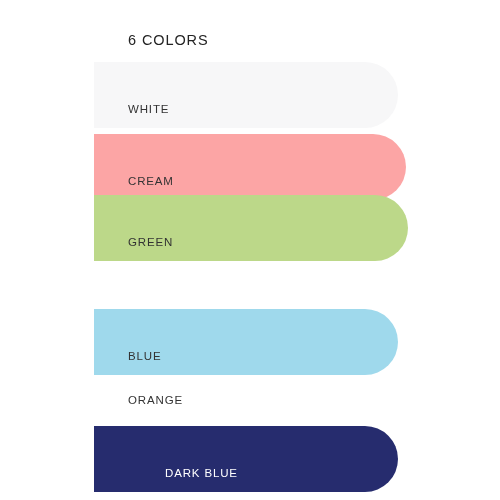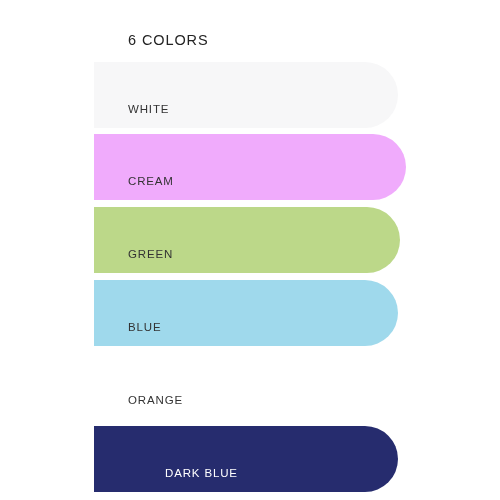--- a/index.html
+++ b/index.html
@@ -52,47 +52,47 @@
     bottom: 12px;
     font-size: 11.5px;
     letter-spacing: 0.85px;
     line-height: 14px;
     white-space: nowrap;
     font-weight: 400;
   }
   
   .row-0 { top: 0px;   width: 304px; }
   .row-1 { top: 72px;  width: 312px; }
-  .row-2 { top: 145px; width: 306px; }
+  .row-2 { top: 133px; width: 306px; padding-left: 8px; }
   .row-3 { top: 218px; width: 304px; }
   .row-4 { top: 291px; width: 304px; }
   .row-5 { top: 364px; width: 304px; }
 </style>
 </head>
 <body>
 
 <div id="palette-card" style="background: rgb(255, 255, 255);">
 
   <div id="palette-title" style="color: rgb(35, 35, 35);">6 COLORS</div>
 
   <div id="swatch-list">
 
     <div class="swatch-row row-0" style="background: rgb(247, 247, 248);">
       <span class="swatch-label" style="color: rgb(51, 51, 51);">WHITE</span>
     </div>
 
-    <div class="swatch-row row-1" style="background: #f0abfc;">
+    <div class="swatch-row row-1" style="background: #fca5a5;">
       <span class="swatch-label" style="color: rgb(51, 51, 51);">CREAM</span>
     </div>
 
     <div class="swatch-row row-2" style="background: rgb(188, 216, 137);">
       <span class="swatch-label" style="color: rgb(51, 51, 51);">GREEN</span>
     </div>
 
-    <div class="swatch-row row-3" style="background: rgb(159, 217, 236);">
+    <div class="swatch-row row-3" style="background: rgb(159, 217, 236); margin-top: 29px;">
       <span class="swatch-label" style="color: rgb(51, 51, 51);">BLUE</span>
     </div>
 
     <div class="swatch-row row-4">
       <span class="swatch-label" style="color: rgb(51, 51, 51);">ORANGE</span>
     </div>
 
     <div class="swatch-row row-5" style="background: rgb(38, 44, 110);">
       <span class="swatch-label" style="color: rgb(255, 255, 255); padding-left: 37px;">DARK BLUE</span>
     </div>

